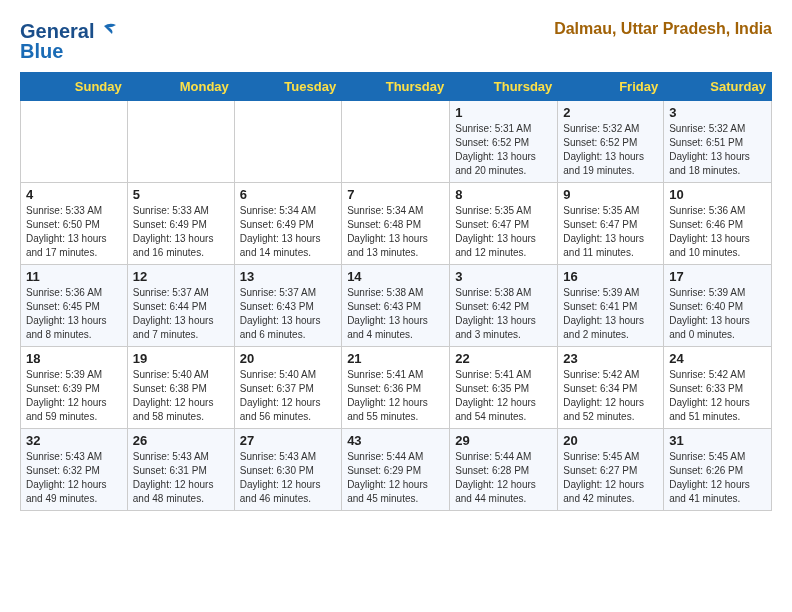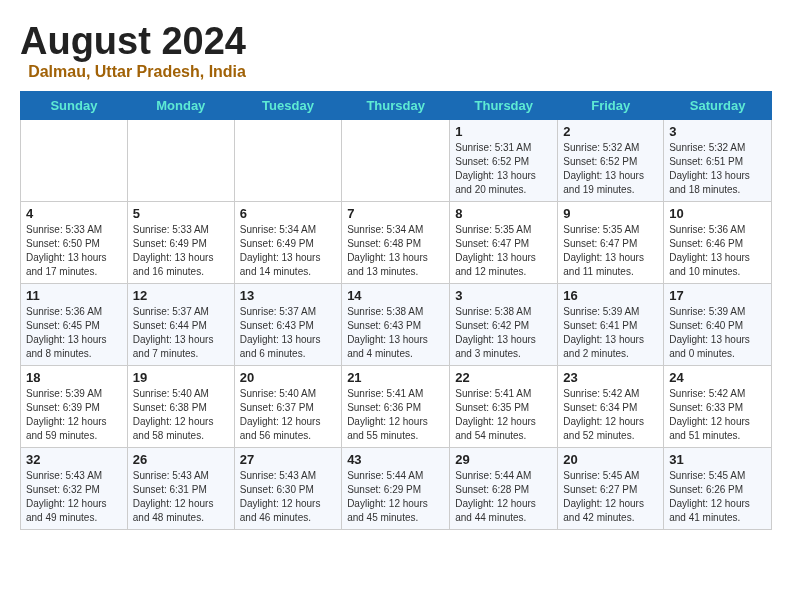--- a/index.html
+++ b/index.html
@@ -41,23 +41,23 @@
       color: #a16207;
       font-weight: bold;
     }
     table {
       width: 100%;
       border-collapse: collapse;
       font-size: 11px;
     }
     thead tr th {
       background: #1a6bb5;
-      color: #5eead4;
+      color: #fde047;
       padding: 6px 5px;
-      text-align: center;
+      text-align: right;
       font-size: 13px;
       font-weight: bold;
       border: 1px solid #1a6bb5;
     }
     tbody tr td {
       border: 1px solid #ccc;
       vertical-align: top;
       padding: 4px 5px;
       width: 113px;
       min-height: 80px;
@@ -79,22 +79,30 @@
       line-height: 1.4;
     }
     .empty-cell {
       background: #fff !important;
     }
   </style>
 </head>
 <body>
 
 <div class="header">
+  <div class="logo">
+    <div class="logo-line">
+      <span style="font-size:20px; font-weight:bold; color:#1a4e8a;">General</span>
+      <svg width="22" height="22" viewBox="0 0 22 22" style="margin-left:2px;">
+        <path d="M8 6 Q14 2 20 5 Q15 8 12 7 Q18 10 16 14 Q12 10 8 6Z" fill="#1a6bb5"></path>
+      </svg>
+    </div>
+    <div style="font-size:20px; font-weight:bold; color:#1a6bb5; margin-top:-2px;">Blue</div>
+  </div>
   <div class="title-area">
-    <div class="month-title">August 2024</div>
     <div class="location">Dalmau, Uttar Pradesh, India</div>
   </div>
 </div>
 
 <table>
   <thead>
     <tr>
     <th>Sunday</th>
         <th>Monday</th>
         <th>Tuesday</th>

